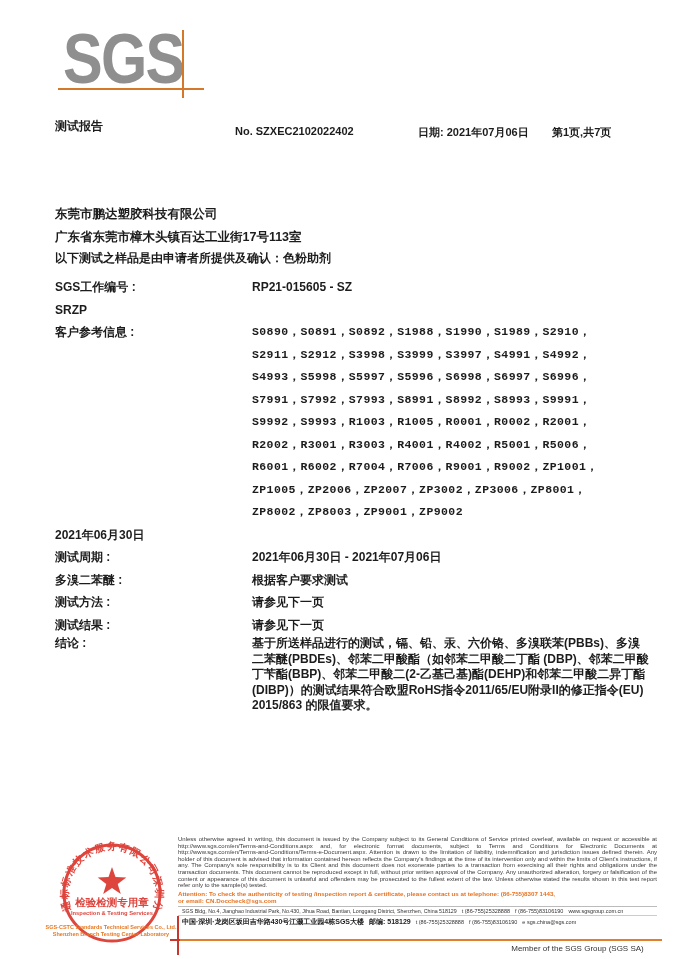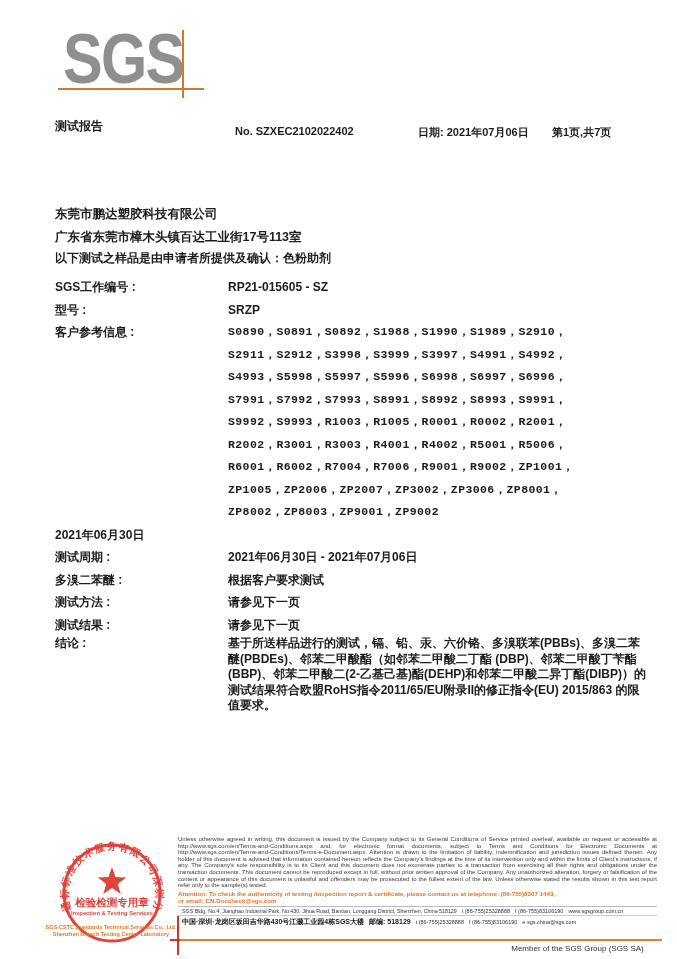--- a/index.html
+++ b/index.html
@@ -18,21 +18,21 @@
   .hdr-no{left:235px;top:125px;font-size:11px;font-weight:600;}
   .hdr-date{left:418px;top:125px;font-size:11px;font-weight:700;}
   .hdr-page{left:552px;top:125px;font-size:11px;font-weight:700;}
 
   .applicant{position:absolute;left:55px;top:160px;font-size:12.5px;font-weight:700;line-height:23px;color:#1c1c1c;margin-top:43px;}
 
   .statement{position:absolute;left:55px;top:250px;font-size:12px;font-weight:600;color:#1c1c1c;}
 
   
   .fields{position:absolute;left:55px;top:276px;width:594px;font-size:12px;color:#1c1c1c;}
-  .frow{display:flex;align-items:flex-start;}
+  .frow{display:flex;align-items:flex-start;gap:24px;}
   .flabel{flex:0 0 173px;font-weight:600;line-height:22.5px;}
   .fvalue{flex:1;font-weight:600;line-height:22.5px;}
   .codes .line{line-height:22.5px;letter-spacing:.4px;font-size:11.5px;font-family:Liberation Mono, monospace;}
   .conclusion .fvalue{line-height:15.5px;font-weight:600;}
   .conclusion .flabel{line-height:15.5px;}
 
   
   .stamp{position:absolute;left:50px;top:840px;opacity:.85;}
   .stamp-company{position:absolute;left:26px;top:924px;width:170px;text-align:center;
                  color:#e87722;font-size:5.5px;line-height:6.5px;font-weight:600;}
@@ -71,21 +71,20 @@
   </div>
 
   <div class="statement">以下测试之样品是由申请者所提供及确认：色粉助剂</div>
 
   <div class="fields">
     <div class="frow">
       <div class="flabel">SGS工作编号 :</div>
       <div class="fvalue">RP21-015605 - SZ</div>
     </div>
     <div class="frow">
-      <div class="flabel">型号 :</div>
       <div class="fvalue">SRZP</div>
     </div>
     <div class="frow codes">
       <div class="flabel">客户参考信息 :</div>
       <div class="fvalue">
         <div class="line">S0890，S0891，S0892，S1988，S1990，S1989，S2910，</div>
         <div class="line">S2911，S2912，S3998，S3999，S3997，S4991，S4992，</div>
         <div class="line">S4993，S5998，S5997，S5996，S6998，S6997，S6996，</div>
         <div class="line">S7991，S7992，S7993，S8991，S8992，S8993，S9991，</div>
         <div class="line">S9992，S9993，R1003，R1005，R0001，R0002，R2001，</div>

